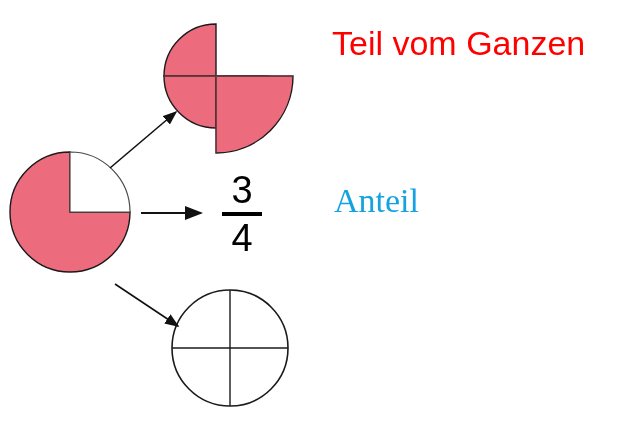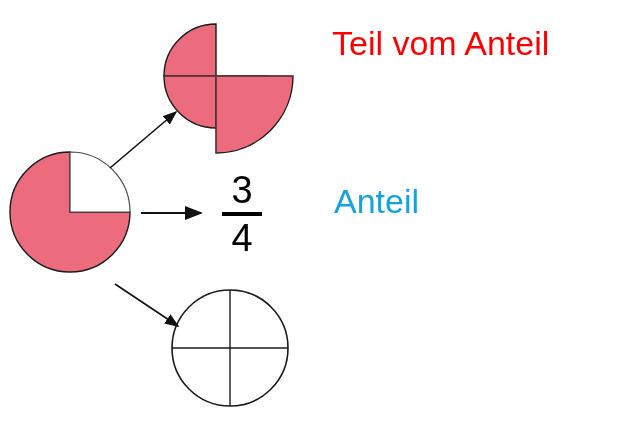--- a/index.html
+++ b/index.html
@@ -36,20 +36,21 @@
   }
   #label-teil-vom-ganzen {
     left: 332px;
     top: 26px;
     color: #ff0000;
   }
   #label-anteil {
     left: 334px;
     top: 184px;
     color: #14a3e0;
+    font-family: Liberation Serif, serif;
   }
   #label-ganzes {
     left: 334px;
     top: 308px;
     color: #0e9247;
   }
   .fraction {
     position: absolute;
     left: 214px;
     top: 170px;
@@ -109,18 +110,18 @@
     <line x1="141" y1="213" x2="201" y2="213" stroke="#111111" stroke-width="2" marker-end="url(#arrowhead)"></line>
     <line x1="115" y1="284" x2="178" y2="326" stroke="#111111" stroke-width="1.6" marker-end="url(#arrowhead)"></line>
   </svg>
 
   <div class="fraction">
     <span class="numerator">3</span>
     <span class="fraction-bar"></span>
     <span class="denominator">4</span>
   </div>
 
-  <div class="label" id="label-teil-vom-ganzen">Teil vom Anteil</div>
+  <div class="label" id="label-teil-vom-ganzen">Teil vom Ganzen</div>
 
   <div class="label" id="label-anteil">Anteil</div>
 
 
 </div>
 
 </body></html>

